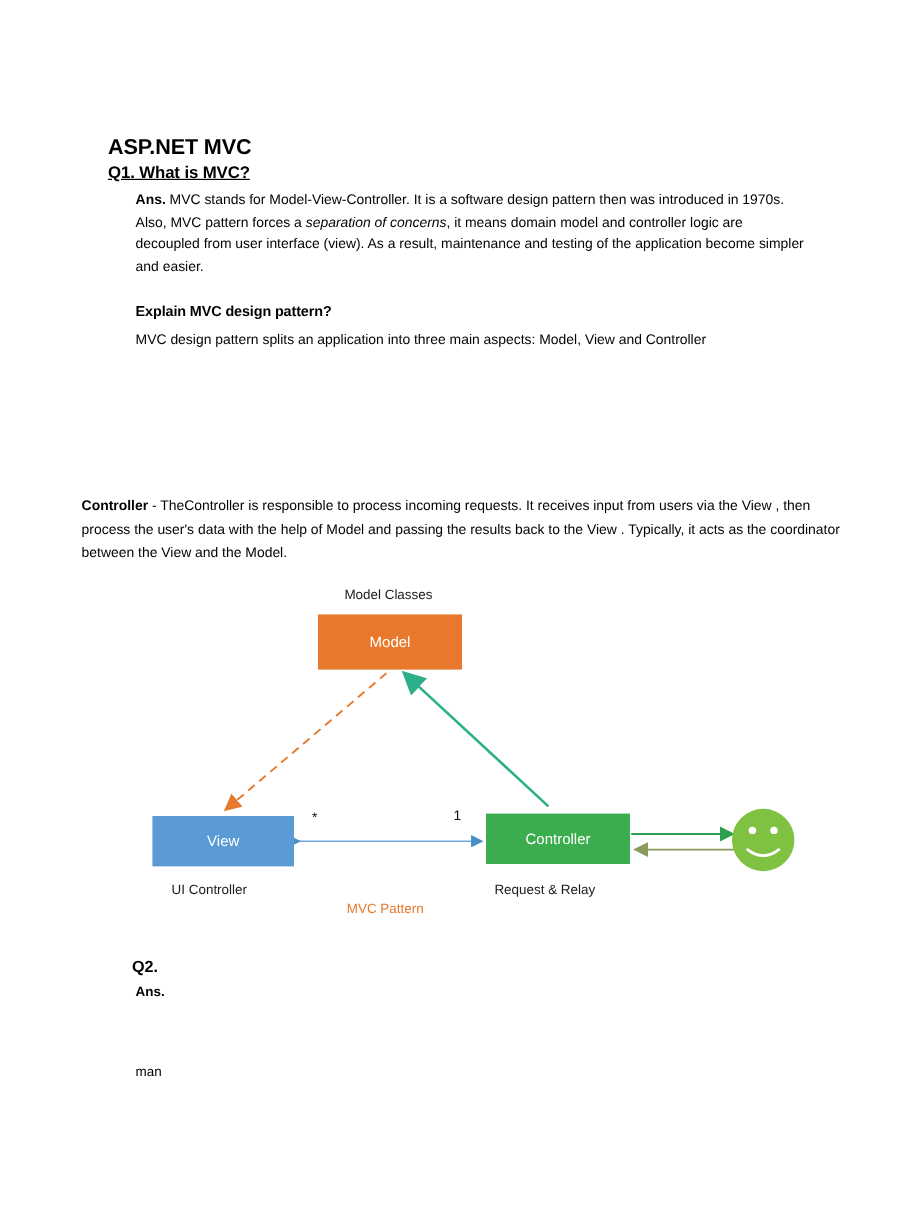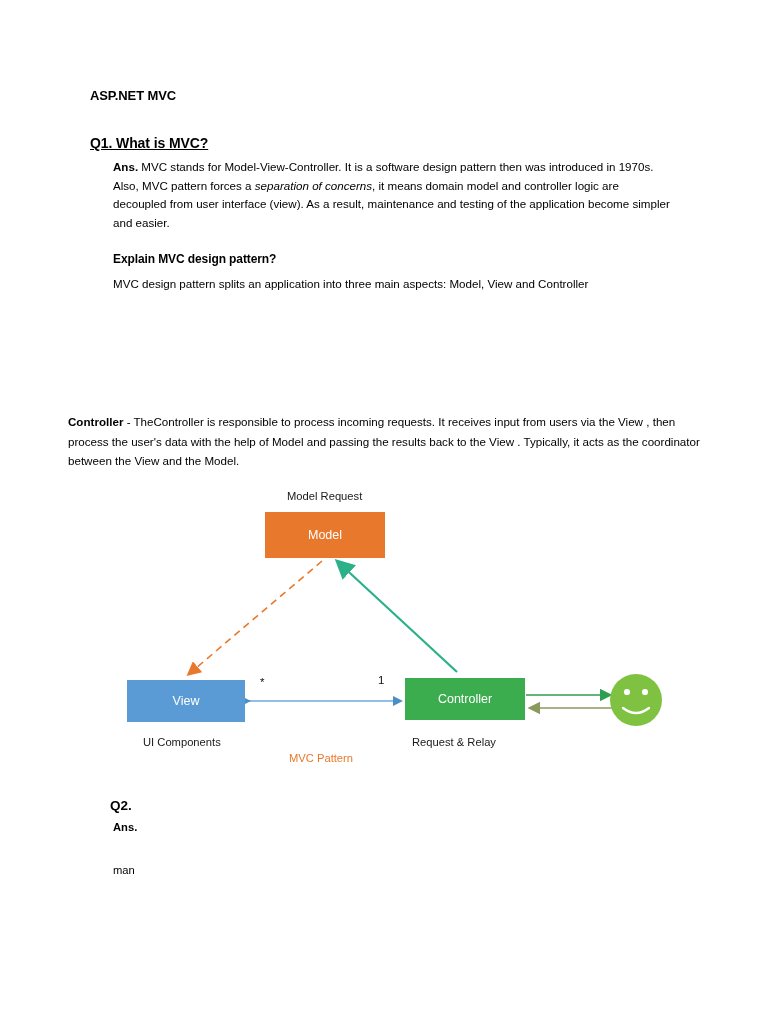--- a/index.html
+++ b/index.html
@@ -18,22 +18,22 @@
   .page {
     position: absolute;
     inset: 0;
     background: #ffffff;
   }
 
   
   .doc-title {
     position: absolute;
     left: 90px;
-    top: 88px;
-    font-size: 13px;
+    top: 112px;
+    font-size: 18px;
     font-weight: bold;
     letter-spacing: -0.1px;
   }
   .q1-heading {
     position: absolute;
     left: 90px;
     top: 135px;
     font-size: 14px;
     font-weight: bold;
     letter-spacing: -0.1px;
@@ -90,21 +90,21 @@
   .q2-ans {
     position: absolute;
     left: 113px;
     top: 821px;
     font-size: 11.2px;
     font-weight: bold;
   }
   .trailing-word {
     position: absolute;
     left: 113px;
-    top: 864px;
+    top: 888px;
     font-size: 11.2px;
   }
 
   
   #diagram {
     position: absolute;
     left: 110px;
     top: 484px;
     width: 580px;
     height: 290px;
@@ -214,38 +214,38 @@
       <line x1="505" y1="224" x2="420" y2="224" stroke="#8A9A5B" stroke-width="1.6" marker-end="url(#ah-olive)"></line>
 
       <g>
         <circle cx="526" cy="216" r="26" fill="#7FC241"></circle>
         <circle cx="517" cy="208" r="3.1" fill="#ffffff"></circle>
         <circle cx="535" cy="208" r="3.1" fill="#ffffff"></circle>
         <path d="M513,224 Q526,234 539,224" stroke="#ffffff" stroke-width="2.3" fill="none" stroke-linecap="round"></path>
       </g>
     </svg>
 
-    <div class="dg-caption cap-model-classes">Model Request</div>
+    <div class="dg-caption cap-model-classes">Model Classes</div>
 
     <div class="dg-box dg-model">
       <span>Model</span>
     </div>
 
     <div class="dg-box dg-view">
       <span>View</span>
     </div>
 
     <div class="dg-box dg-controller">
       <span>Controller</span>
     </div>
 
     <div class="dg-mult mult-star">*</div>
     <div class="dg-mult mult-one">1</div>
 
-    <div class="dg-caption cap-ui">UI Components</div>
+    <div class="dg-caption cap-ui">UI Controller</div>
     <div class="dg-caption cap-req">Request &amp; Relay</div>
     <div class="dg-caption cap-mvc">MVC Pattern</div>
   </div>
 
   <div class="q2-heading">Q2.</div>
   <div class="q2-ans">Ans.</div>
   <div class="trailing-word">man</div>
 </div>
 
 </body></html>

